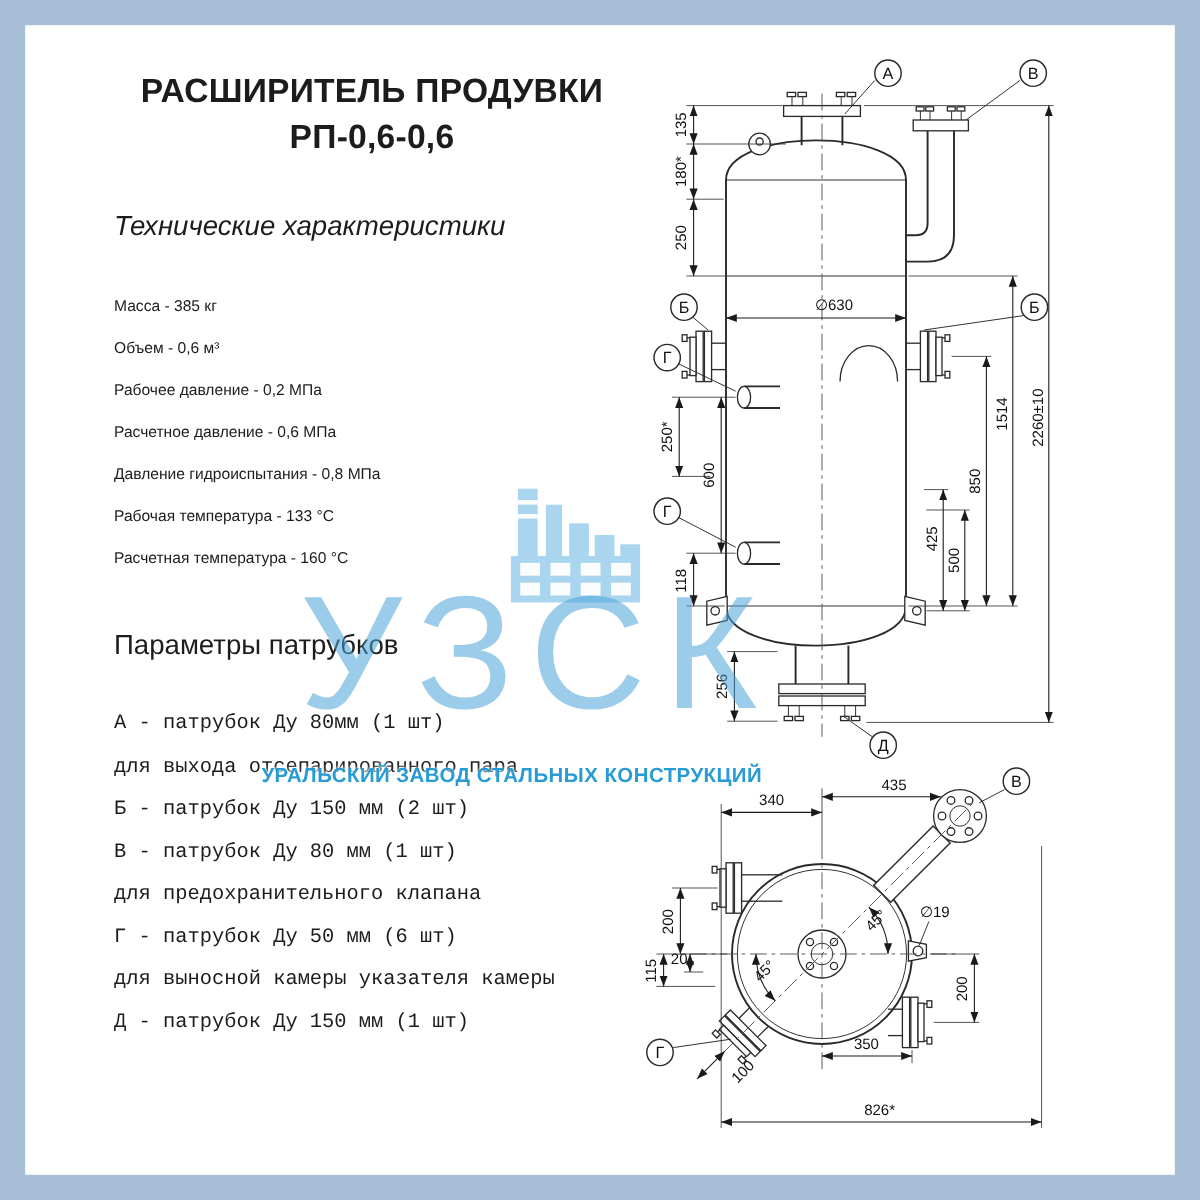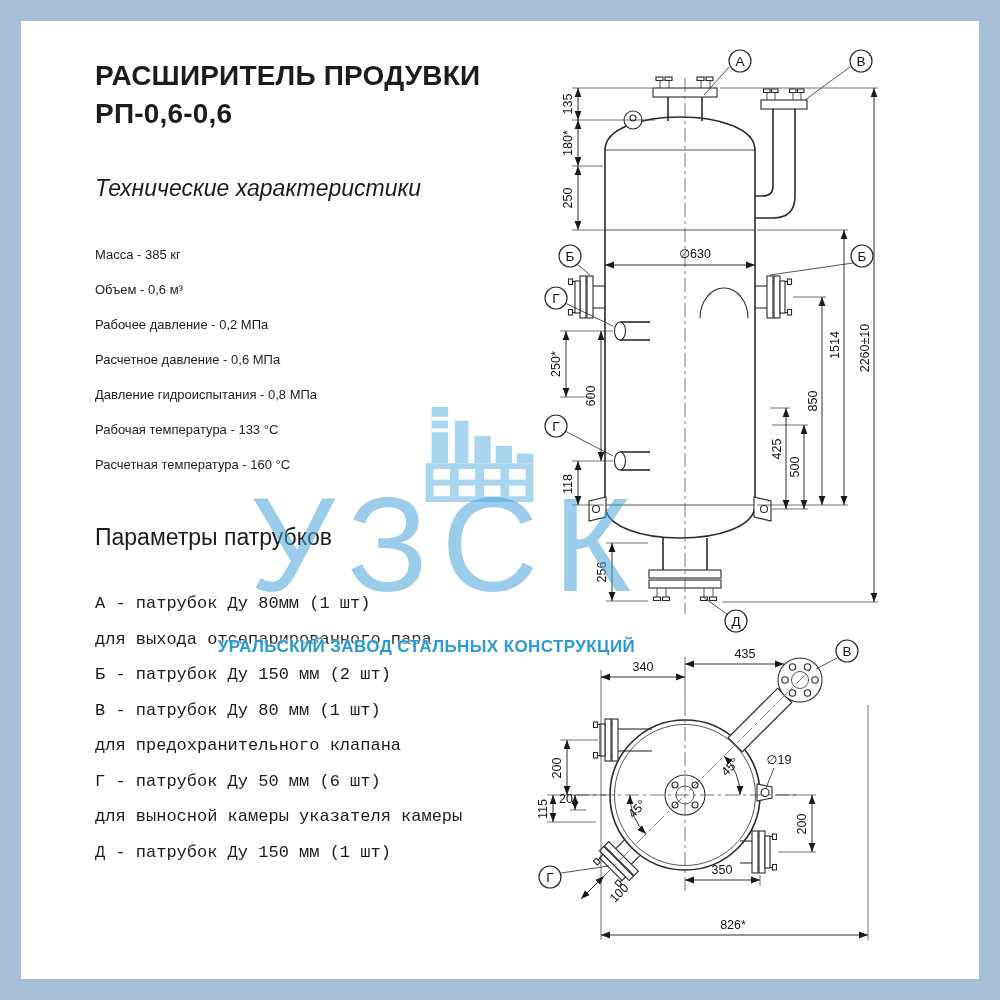--- a/index.html
+++ b/index.html
@@ -8,21 +8,21 @@
     position:relative; overflow:hidden;
     background:#a6bfd7;
     font-family:"Liberation Sans","DejaVu Sans",sans-serif;
     color:#1b1c1e;
   }
   .content { position:absolute; left:21px; top:21px; right:21px; bottom:21px; background:#ffffff; }
 
   
   .leftcol { position:absolute; left:95px; top:57px; width:430px; }
   .title { font-size:28px; font-weight:700; line-height:38px; letter-spacing:.2px; }
-  .title span { display:block; }
+  .title span { display:block;text-align:center; }
   .leftcol h2 { font-size:23px; font-weight:400; line-height:30px; }
   .h-specs { margin-top:40px;font-style:italic; }
   .specs { margin-top:34px; list-style:none; font-size:13px; }
   .specs li { line-height:35px; }
   .h-nozzles { margin-top:40px; }
   .nozzles { margin-top:34px; font-size:17px; }
   .nozzles p { line-height:35.5px;font-family:Liberation Mono, monospace; }
 
   
   svg.drawing { position:absolute; left:0; top:0; width:1000px; height:1000px; pointer-events:none; }

